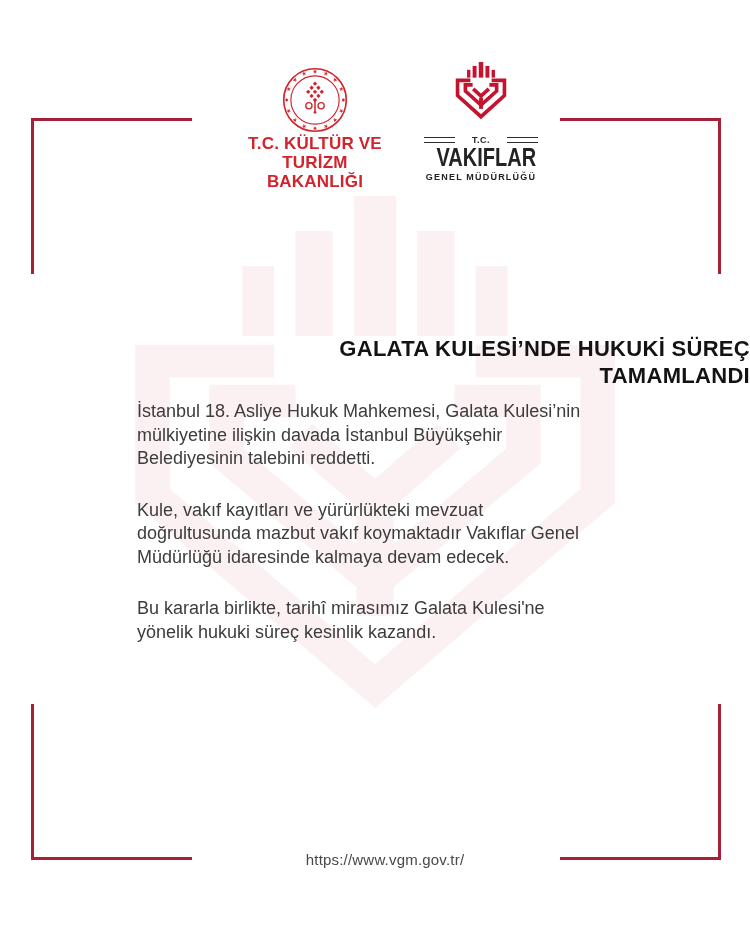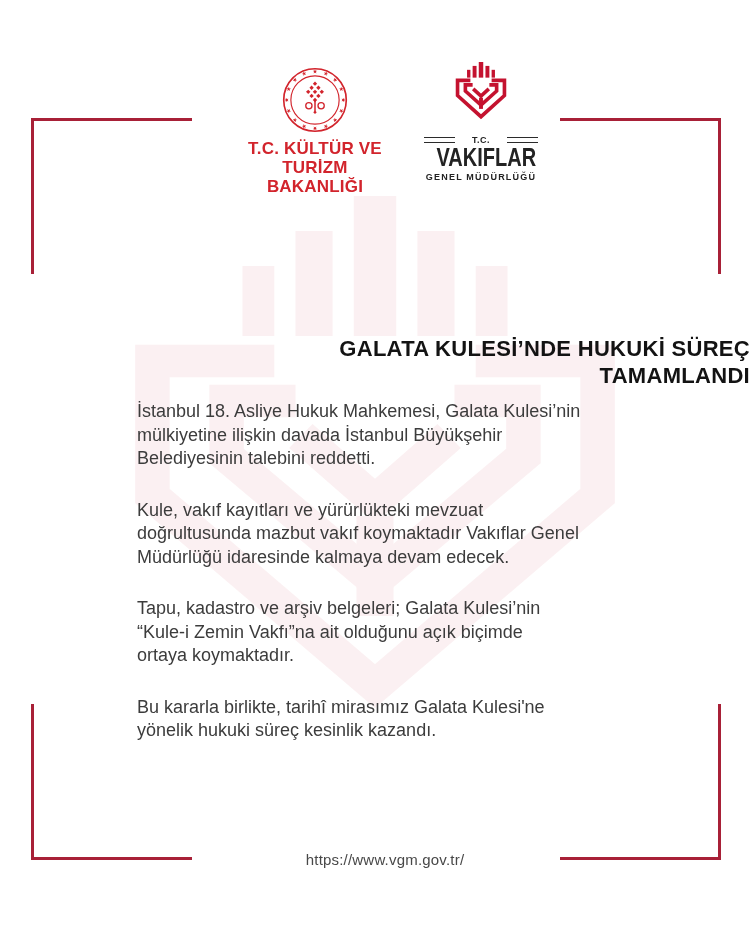--- a/index.html
+++ b/index.html
@@ -11,21 +11,21 @@
   .watermark{position:absolute;left:110px;top:196px;width:530px;height:600px;opacity:.06;z-index:0;}
   
   .bracket{position:absolute;width:158px;height:153px;z-index:1;}
   .bracket.tl{left:31px;top:118px;border-top:3px solid #A82037;border-left:3px solid #A82037;}
   .bracket.tr{right:29px;top:118px;border-top:3px solid #A82037;border-right:3px solid #A82037;}
   .bracket.bl{left:31px;bottom:77px;border-bottom:3px solid #A82037;border-left:3px solid #A82037;}
   .bracket.br{right:29px;bottom:77px;border-bottom:3px solid #A82037;border-right:3px solid #A82037;}
   
   .ministry{position:absolute;left:215px;top:66px;width:200px;text-align:center;z-index:2;}
   .ministry svg{display:block;margin:0 auto;}
-  .ministry-text{margin-top:5px;color:#D2242C;font-weight:bold;font-size:17px;line-height:19px;letter-spacing:.2px;white-space:pre-line;}
+  .ministry-text{color:#D2242C;font-weight:bold;font-size:17px;line-height:19px;letter-spacing:.2px;white-space:pre-line;}
   .vgm{position:absolute;left:424px;top:62px;width:114px;text-align:center;z-index:2;}
   .vgm svg{display:block;margin:0 auto;}
   .tc-row{display:flex;align-items:center;gap:17px;margin-top:6px;}
   .tc-line{flex:1;height:4px;border-top:1px solid #2b2b2b;border-bottom:1px solid #2b2b2b;}
   .tc-text{font-size:9px;font-weight:bold;color:#232323;letter-spacing:.5px;}
   .vgm-name{display:inline-block;font-size:25px;line-height:22px;font-weight:bold;color:#232323;transform:scaleX(.8);transform-origin:center;margin-top:1px;}
   .vgm-subname{font-size:9px;font-weight:bold;color:#232323;letter-spacing:1.2px;margin-top:2px;}
   
   .banner{
     position:absolute;left:112px;top:265px;width:526px;height:46px;border-radius:23px;
@@ -133,22 +133,19 @@
   <h1 class="headline">GALATA KULESİ’NDE HUKUKİ SÜREÇ
 TAMAMLANDI</h1>
 
   <div class="body-copy">
     <p>İstanbul 18. Asliye Hukuk Mahkemesi, Galata Kulesi’nin
 mülkiyetine ilişkin davada İstanbul Büyükşehir
 Belediyesinin talebini reddetti.</p>
     <p>Kule, vakıf kayıtları ve yürürlükteki mevzuat
 doğrultusunda mazbut vakıf koymaktadır Vakıflar Genel
 Müdürlüğü idaresinde kalmaya devam edecek.</p>
-    <p>Tapu, kadastro ve arşiv belgeleri; Galata Kulesi’nin
-“Kule-i Zemin Vakfı”na ait olduğunu açık biçimde
-ortaya koymaktadır.</p>
     <p>Bu kararla birlikte, tarihî mirasımız Galata Kulesi'ne
 yönelik hukuki süreç kesinlik kazandı.</p>
   </div>
 
   <a class="footer-url">https://www.vgm.gov.tr/</a>
 
 </div>
 
 </body></html>

